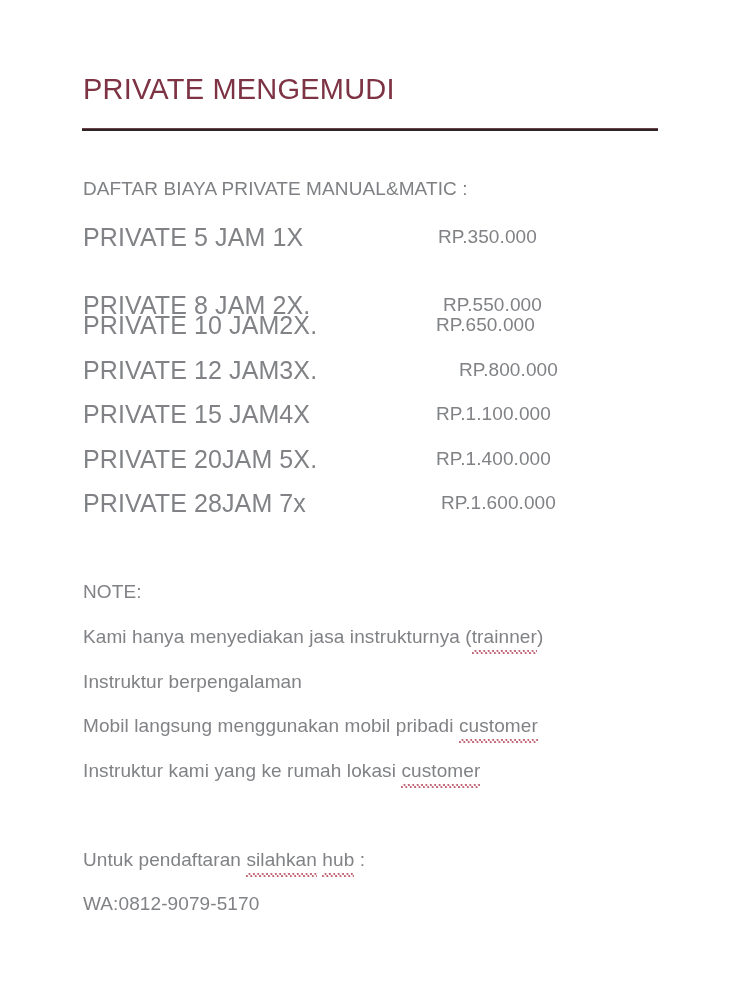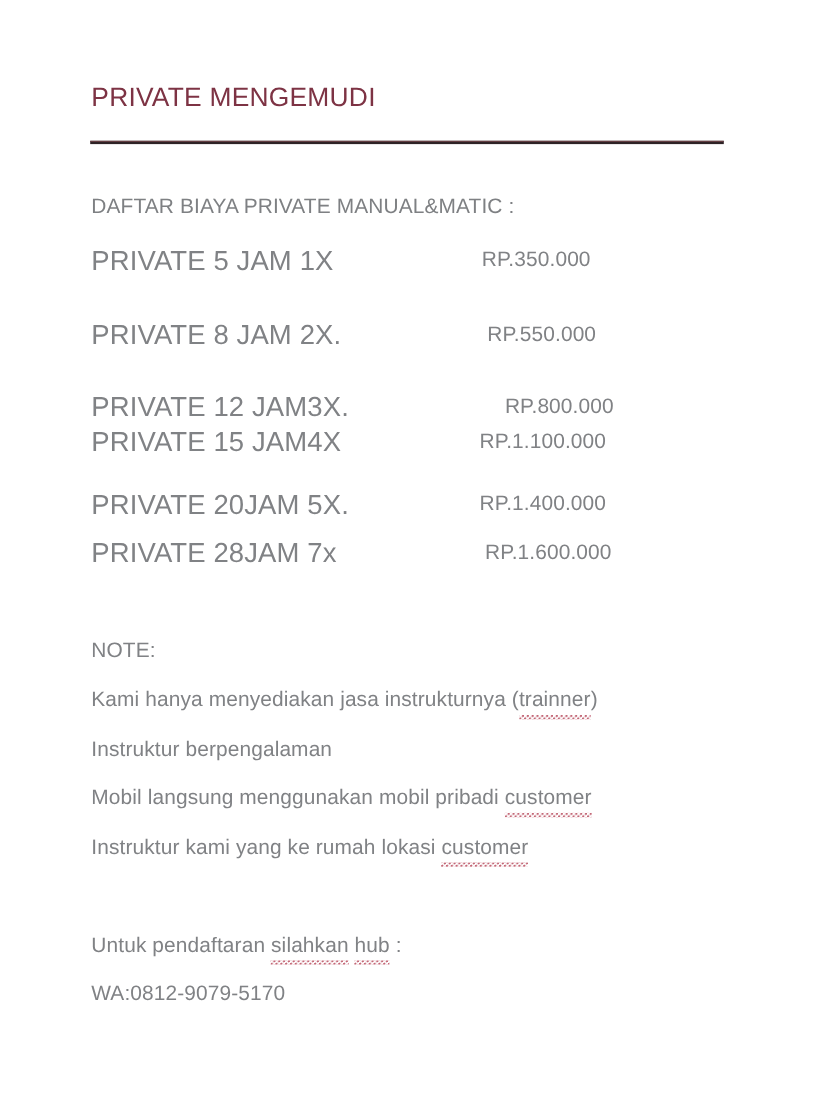--- a/index.html
+++ b/index.html
@@ -20,21 +20,21 @@
     position: absolute;
     inset: 0;
     background: #ffffff;
   }
 
   
   .doc-title {
     position: absolute;
     left: 83px;
     top: 70px;
-    font-size: 24px;
+    font-size: 29px;
     line-height: 38px;
     letter-spacing: 0.2px;
     color: #7d3344;
     font-weight: 400;
     white-space: nowrap;
   }
 
   
   .title-rule {
     position: absolute;
@@ -124,27 +124,31 @@
   <div class="price-row" style="top:224px;">
     <span class="label">PRIVATE 5 JAM 1X</span>
     <span class="amount" style="left:438px;">RP.350.000</span>
   </div>
 
   <div class="price-row" style="top:256px;margin-top:36px;">
     <span class="label">PRIVATE 8 JAM 2X.</span>
     <span class="amount" style="left:443px;">RP.550.000</span>
   </div>
 
+  <div class="price-row" style="top:312px;">
+    <span class="label">PRIVATE 10 JAM2X.</span>
+    <span class="amount" style="left:436px;">RP.650.000</span>
+  </div>
 
   <div class="price-row" style="top:357px;">
     <span class="label">PRIVATE 12 JAM3X.</span>
     <span class="amount" style="left:436px;margin-left:23px;">RP.800.000</span>
   </div>
 
-  <div class="price-row" style="top:389px;text-decoration:underline;">
+  <div class="price-row" style="top:401px;text-decoration:underline;">
     <span class="label">PRIVATE 15 JAM4X</span>
     <span class="amount" style="left:436px;">RP.1.100.000</span>
   </div>
 
   <div class="price-row" style="top:446px;">
     <span class="label">PRIVATE 20JAM 5X.</span>
     <span class="amount" style="left:436px;">RP.1.400.000</span>
   </div>
 
   <div class="price-row" style="top:490px;">

